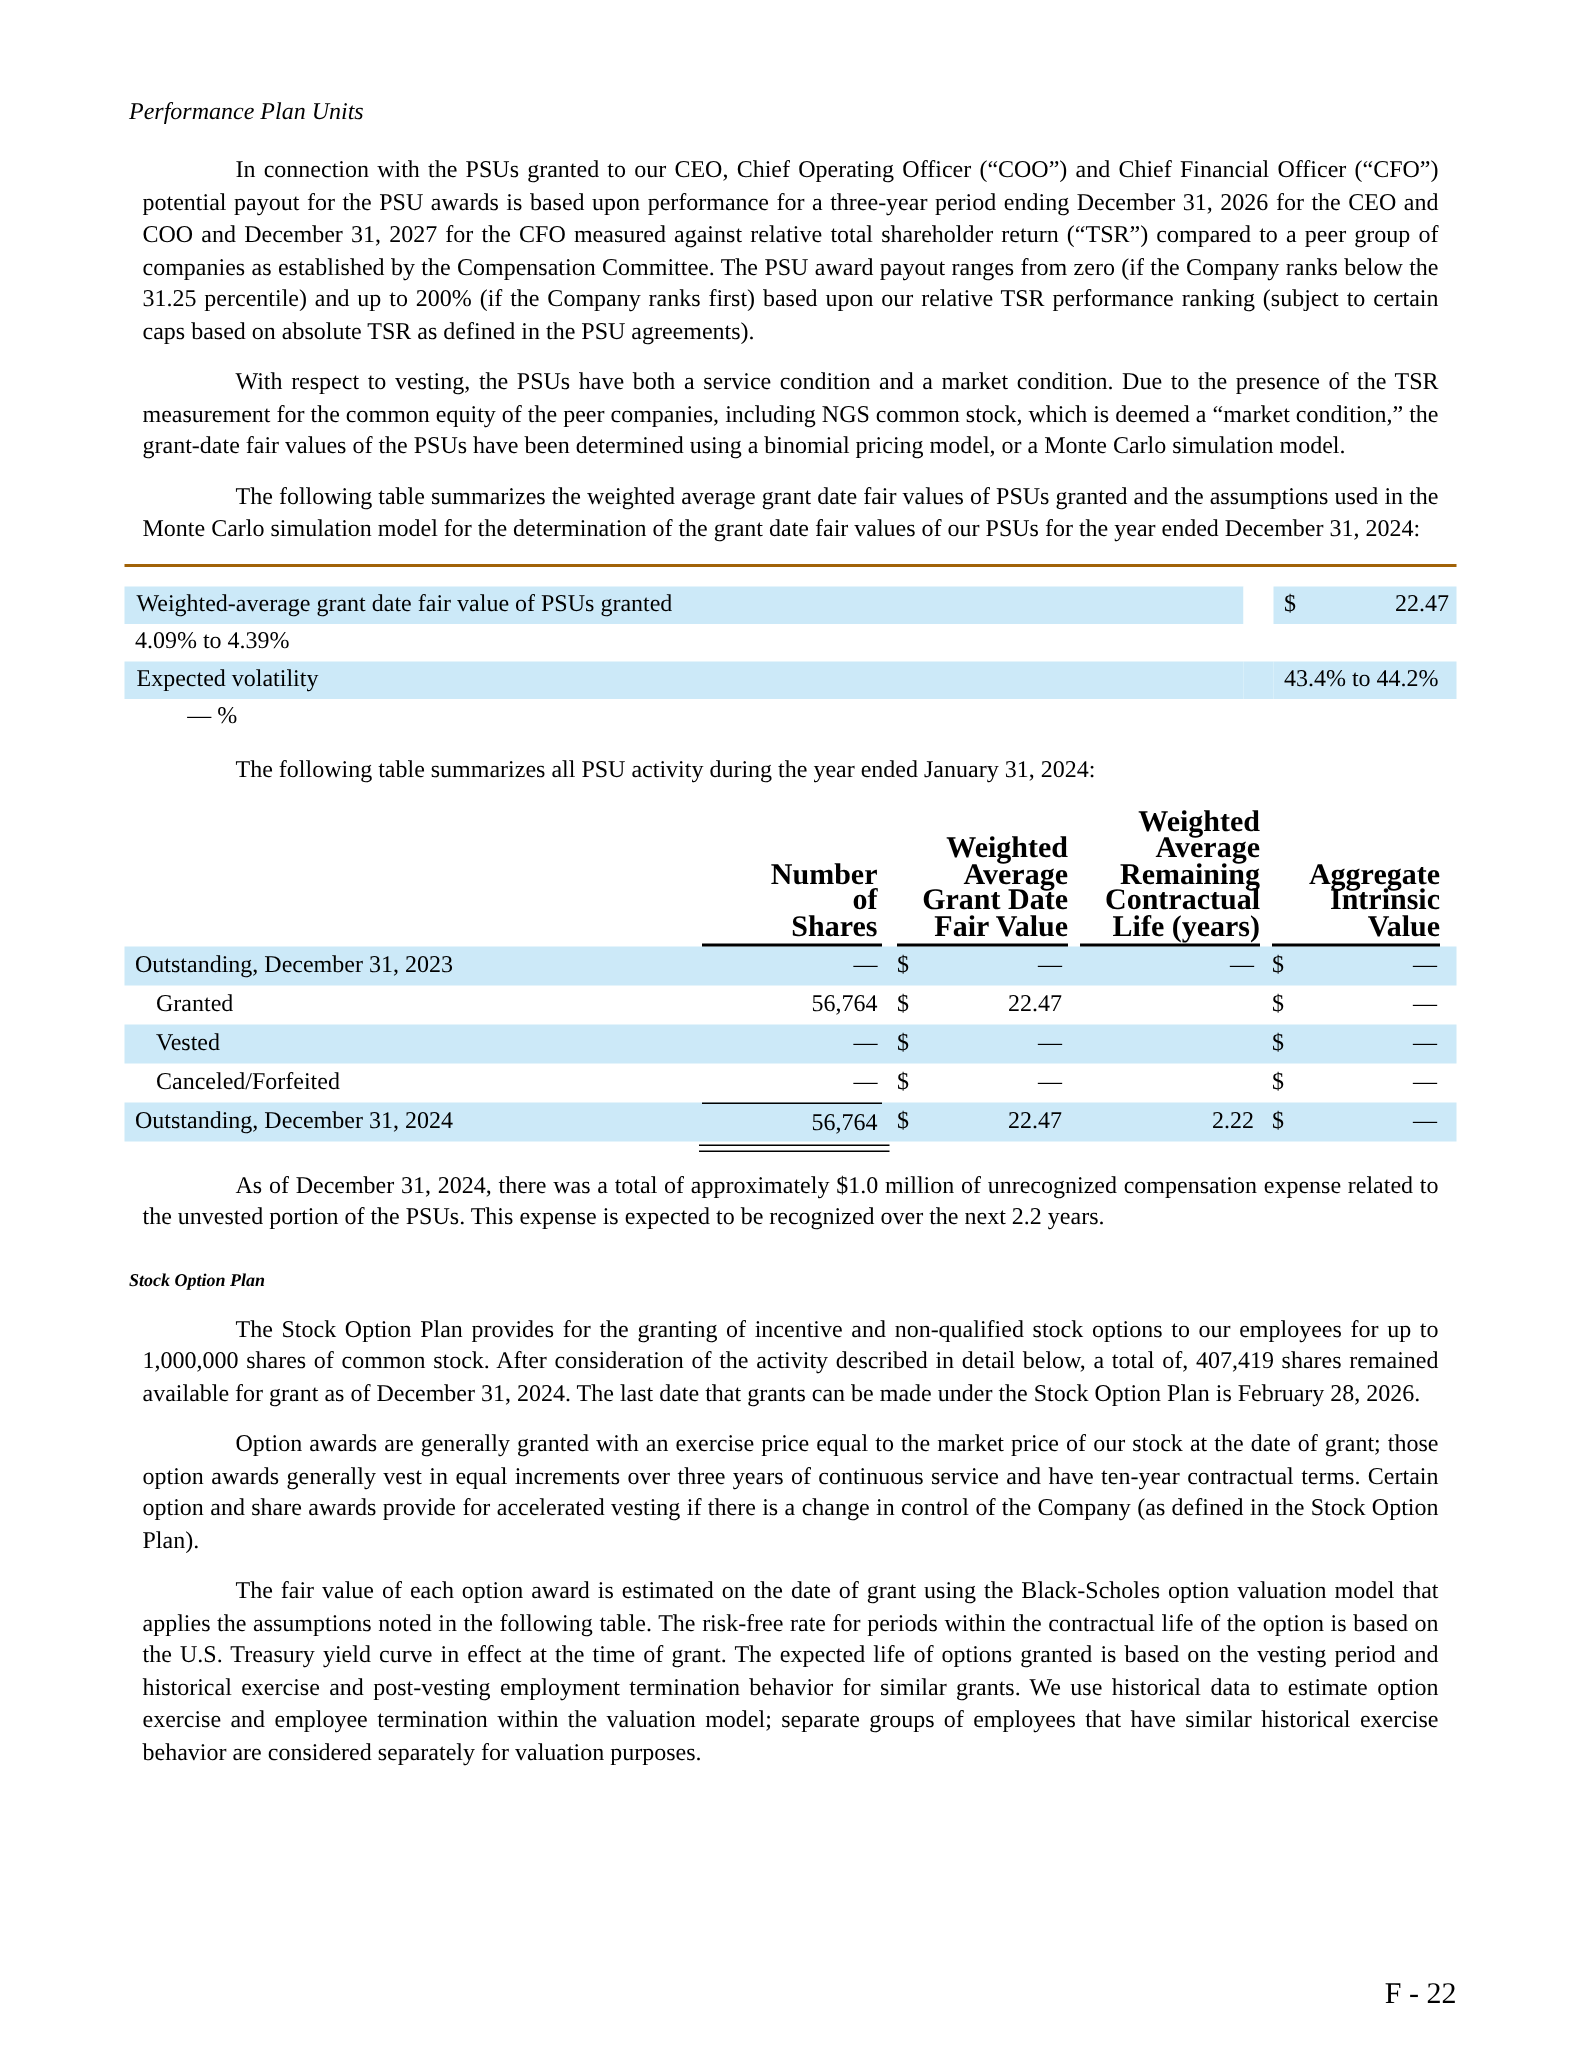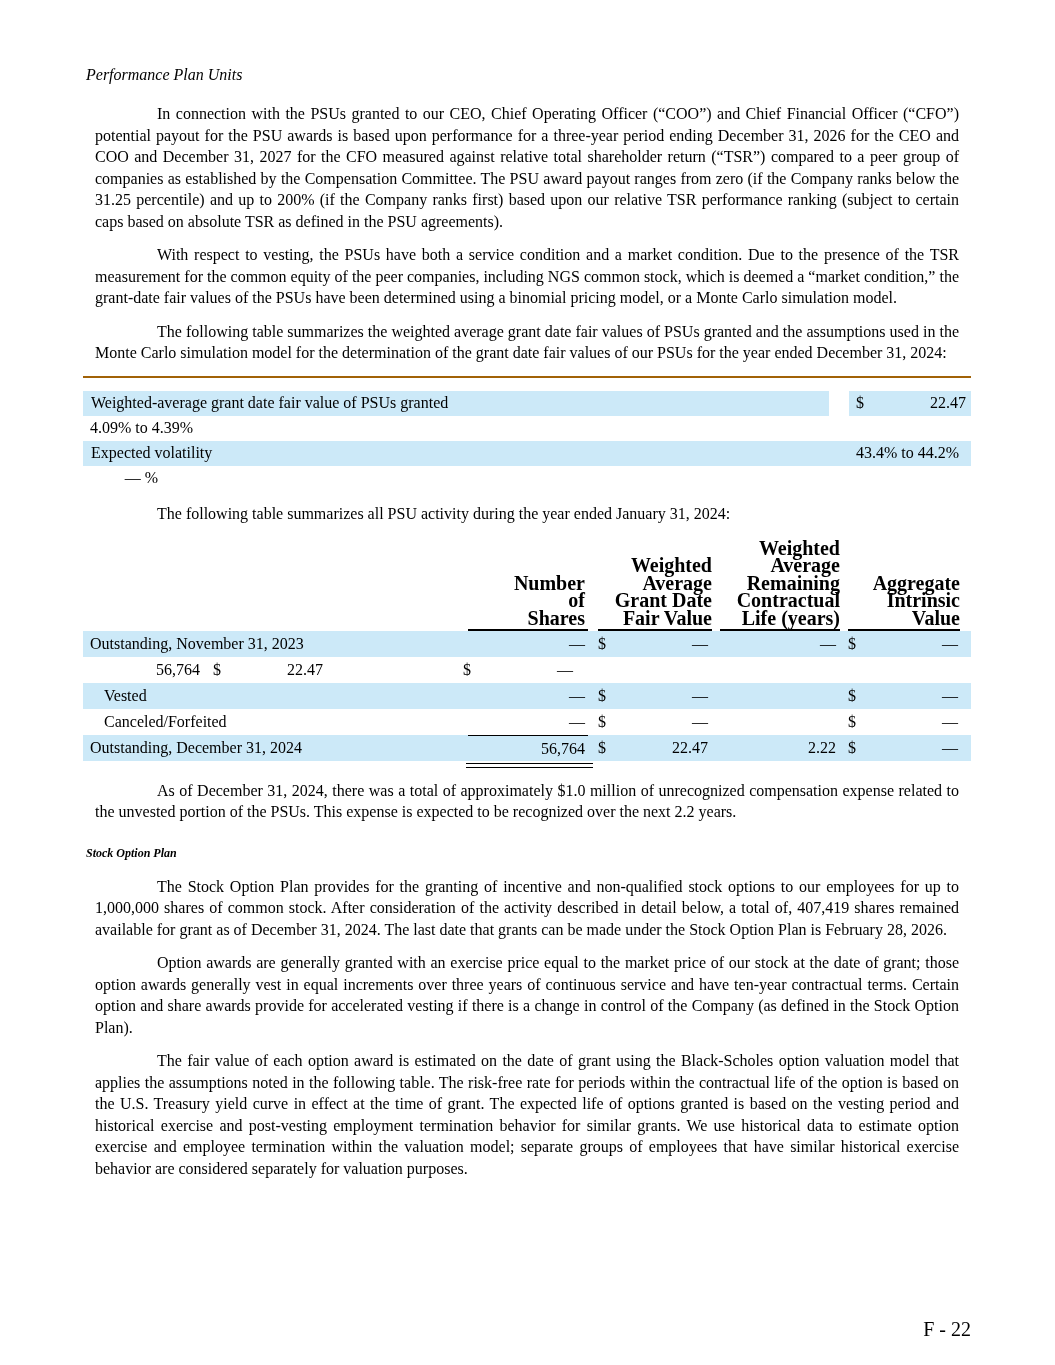--- a/index.html
+++ b/index.html
@@ -139,38 +139,39 @@
 Contractual
 Life (years)</span>
       <span class="c-gap3"></span>
       <span class="hcol" style="width:112px">Aggregate
 Intrinsic
 Value</span>
       <span class="c-end"></span>
     </div>
 
     <div class="t-row shaded">
-      <span class="c-label">Outstanding, November 31, 2023</span>
+      <span class="c-label">Outstanding, December 31, 2023</span>
       <span class="c-shares">—</span>
       <span class="c-gap1"></span>
       <span class="c-fv">
         <span>$</span>
         <span>—</span>
       </span>
       <span class="c-gap2"></span>
       <span class="c-life">—</span>
       <span class="c-gap3"></span>
       <span class="c-val">
         <span>$</span>
         <span>—</span>
       </span>
       <span class="c-end"></span>
     </div>
 
     <div class="t-row">
+      <span class="c-label sub">Granted</span>
       <span class="c-shares">56,764</span>
       <span class="c-gap1"></span>
       <span class="c-fv">
         <span>$</span>
         <span>22.47</span>
       </span>
       <span class="c-gap2"></span>
       <span class="c-life"></span>
       <span class="c-gap3"></span>
       <span class="c-val">

